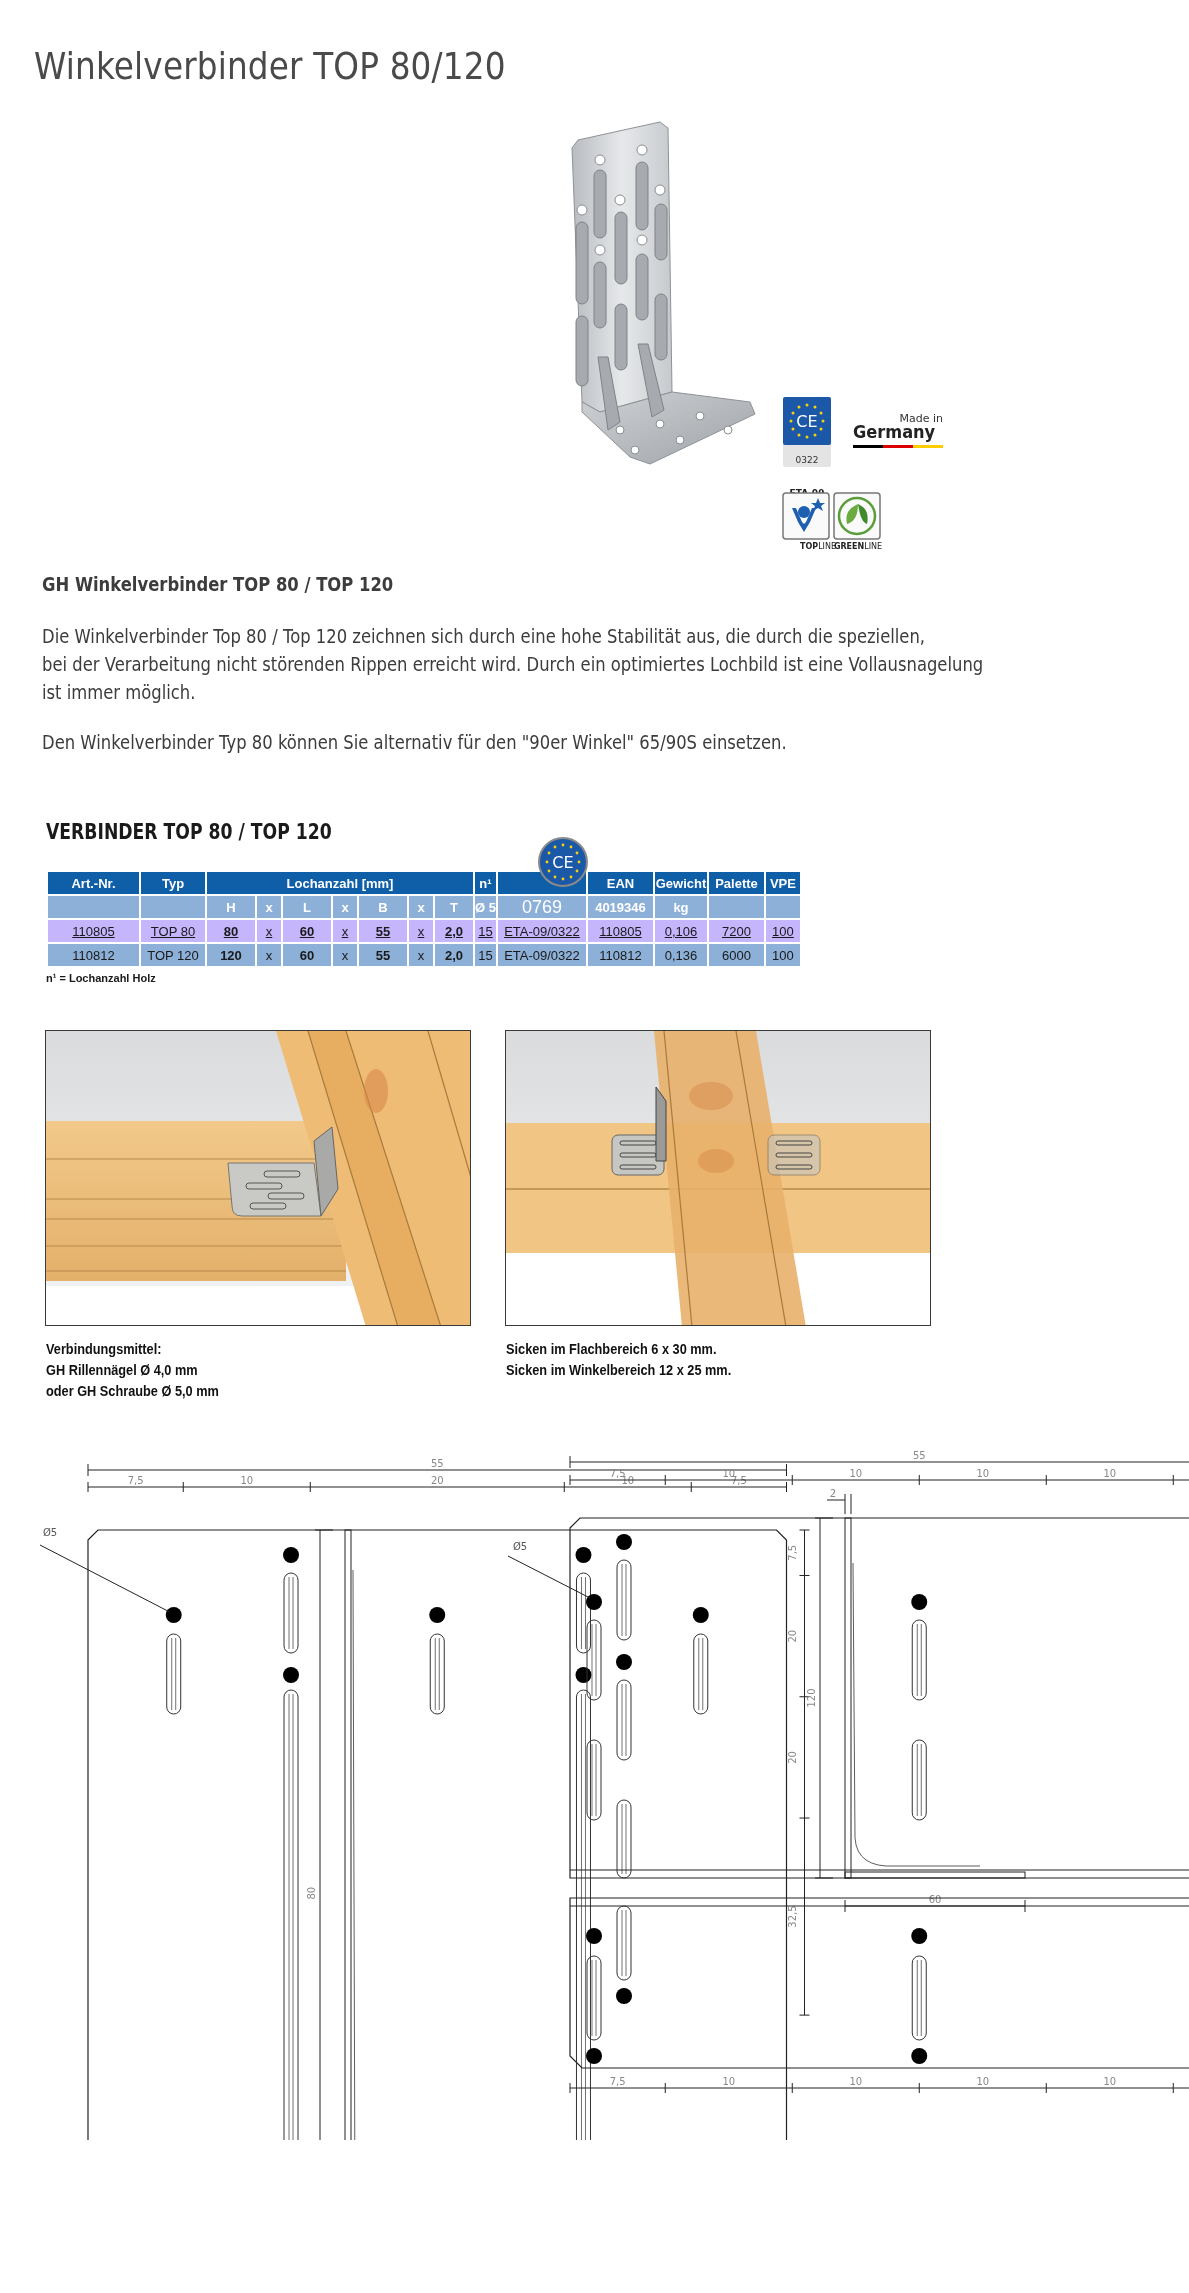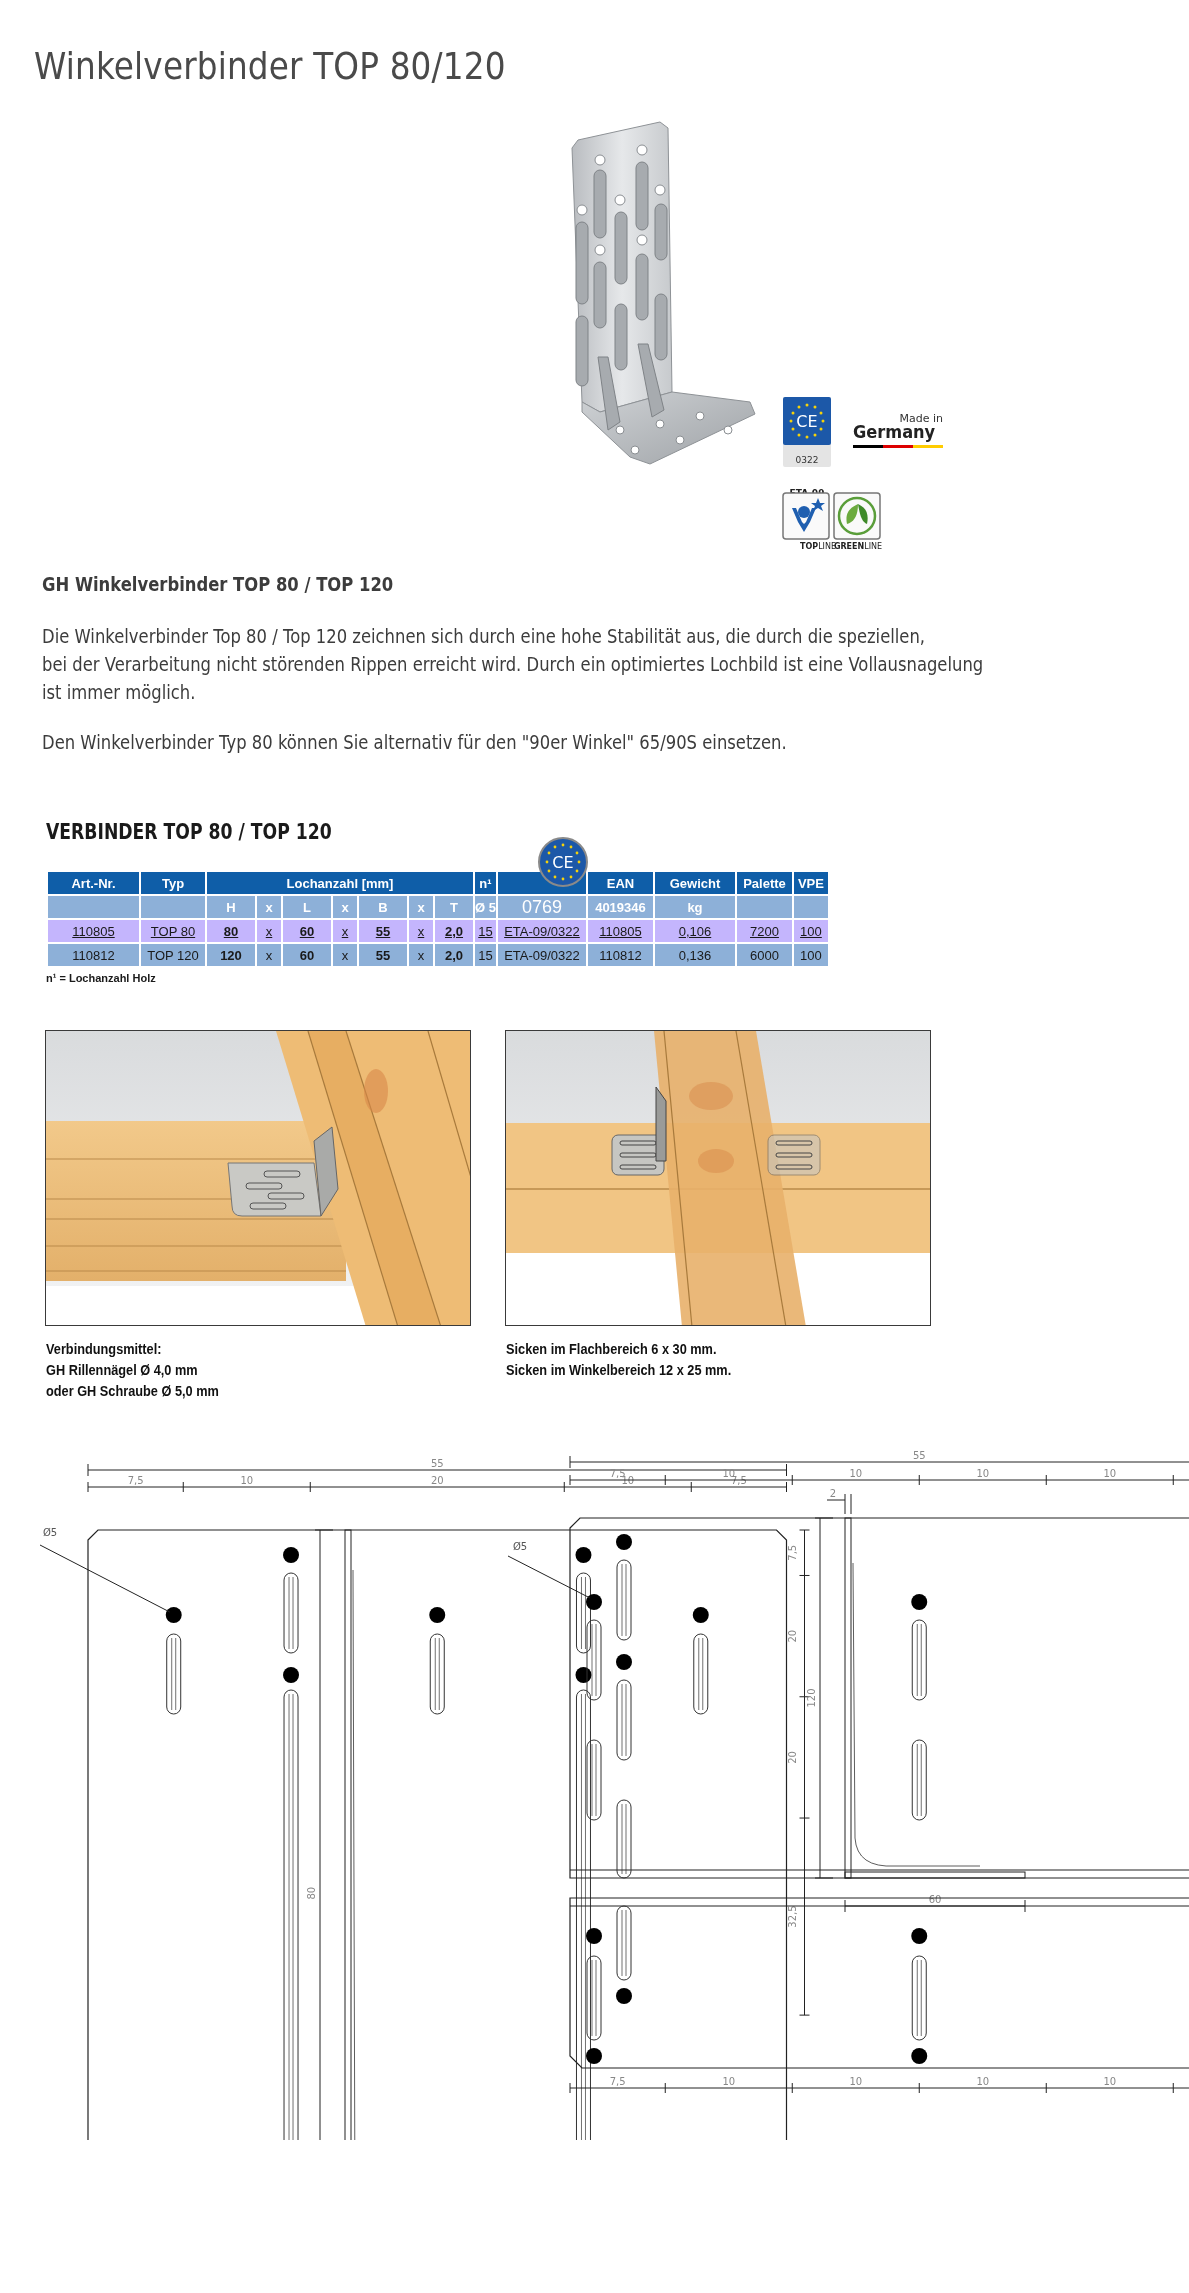--- a/index.html
+++ b/index.html
@@ -172,21 +172,21 @@
 
 <table class="spec">
   <tbody>
       <tr class="h1">
     <td style="width:93px">Art.-Nr.</td>
     <td style="width:66px">Typ</td>
     <td colspan="7">Lochanzahl [mm]</td>
     <td style="width:17px">n¹</td>
     <td style="width:90px"></td>
     <td style="width:67px">EAN</td>
-    <td style="width:82px">Gewicht</td>
+    <td style="width:54px">Gewicht</td>
     <td style="width:57px">Palette</td>
     <td style="width:36px">VPE</td>
   </tr>
   <tr class="h2">
     <td></td>
     <td></td>
     <td style="width:50px">H</td>
     <td style="width:26px">x</td>
     <td style="width:50px">L</td>
     <td style="width:26px">x</td>

